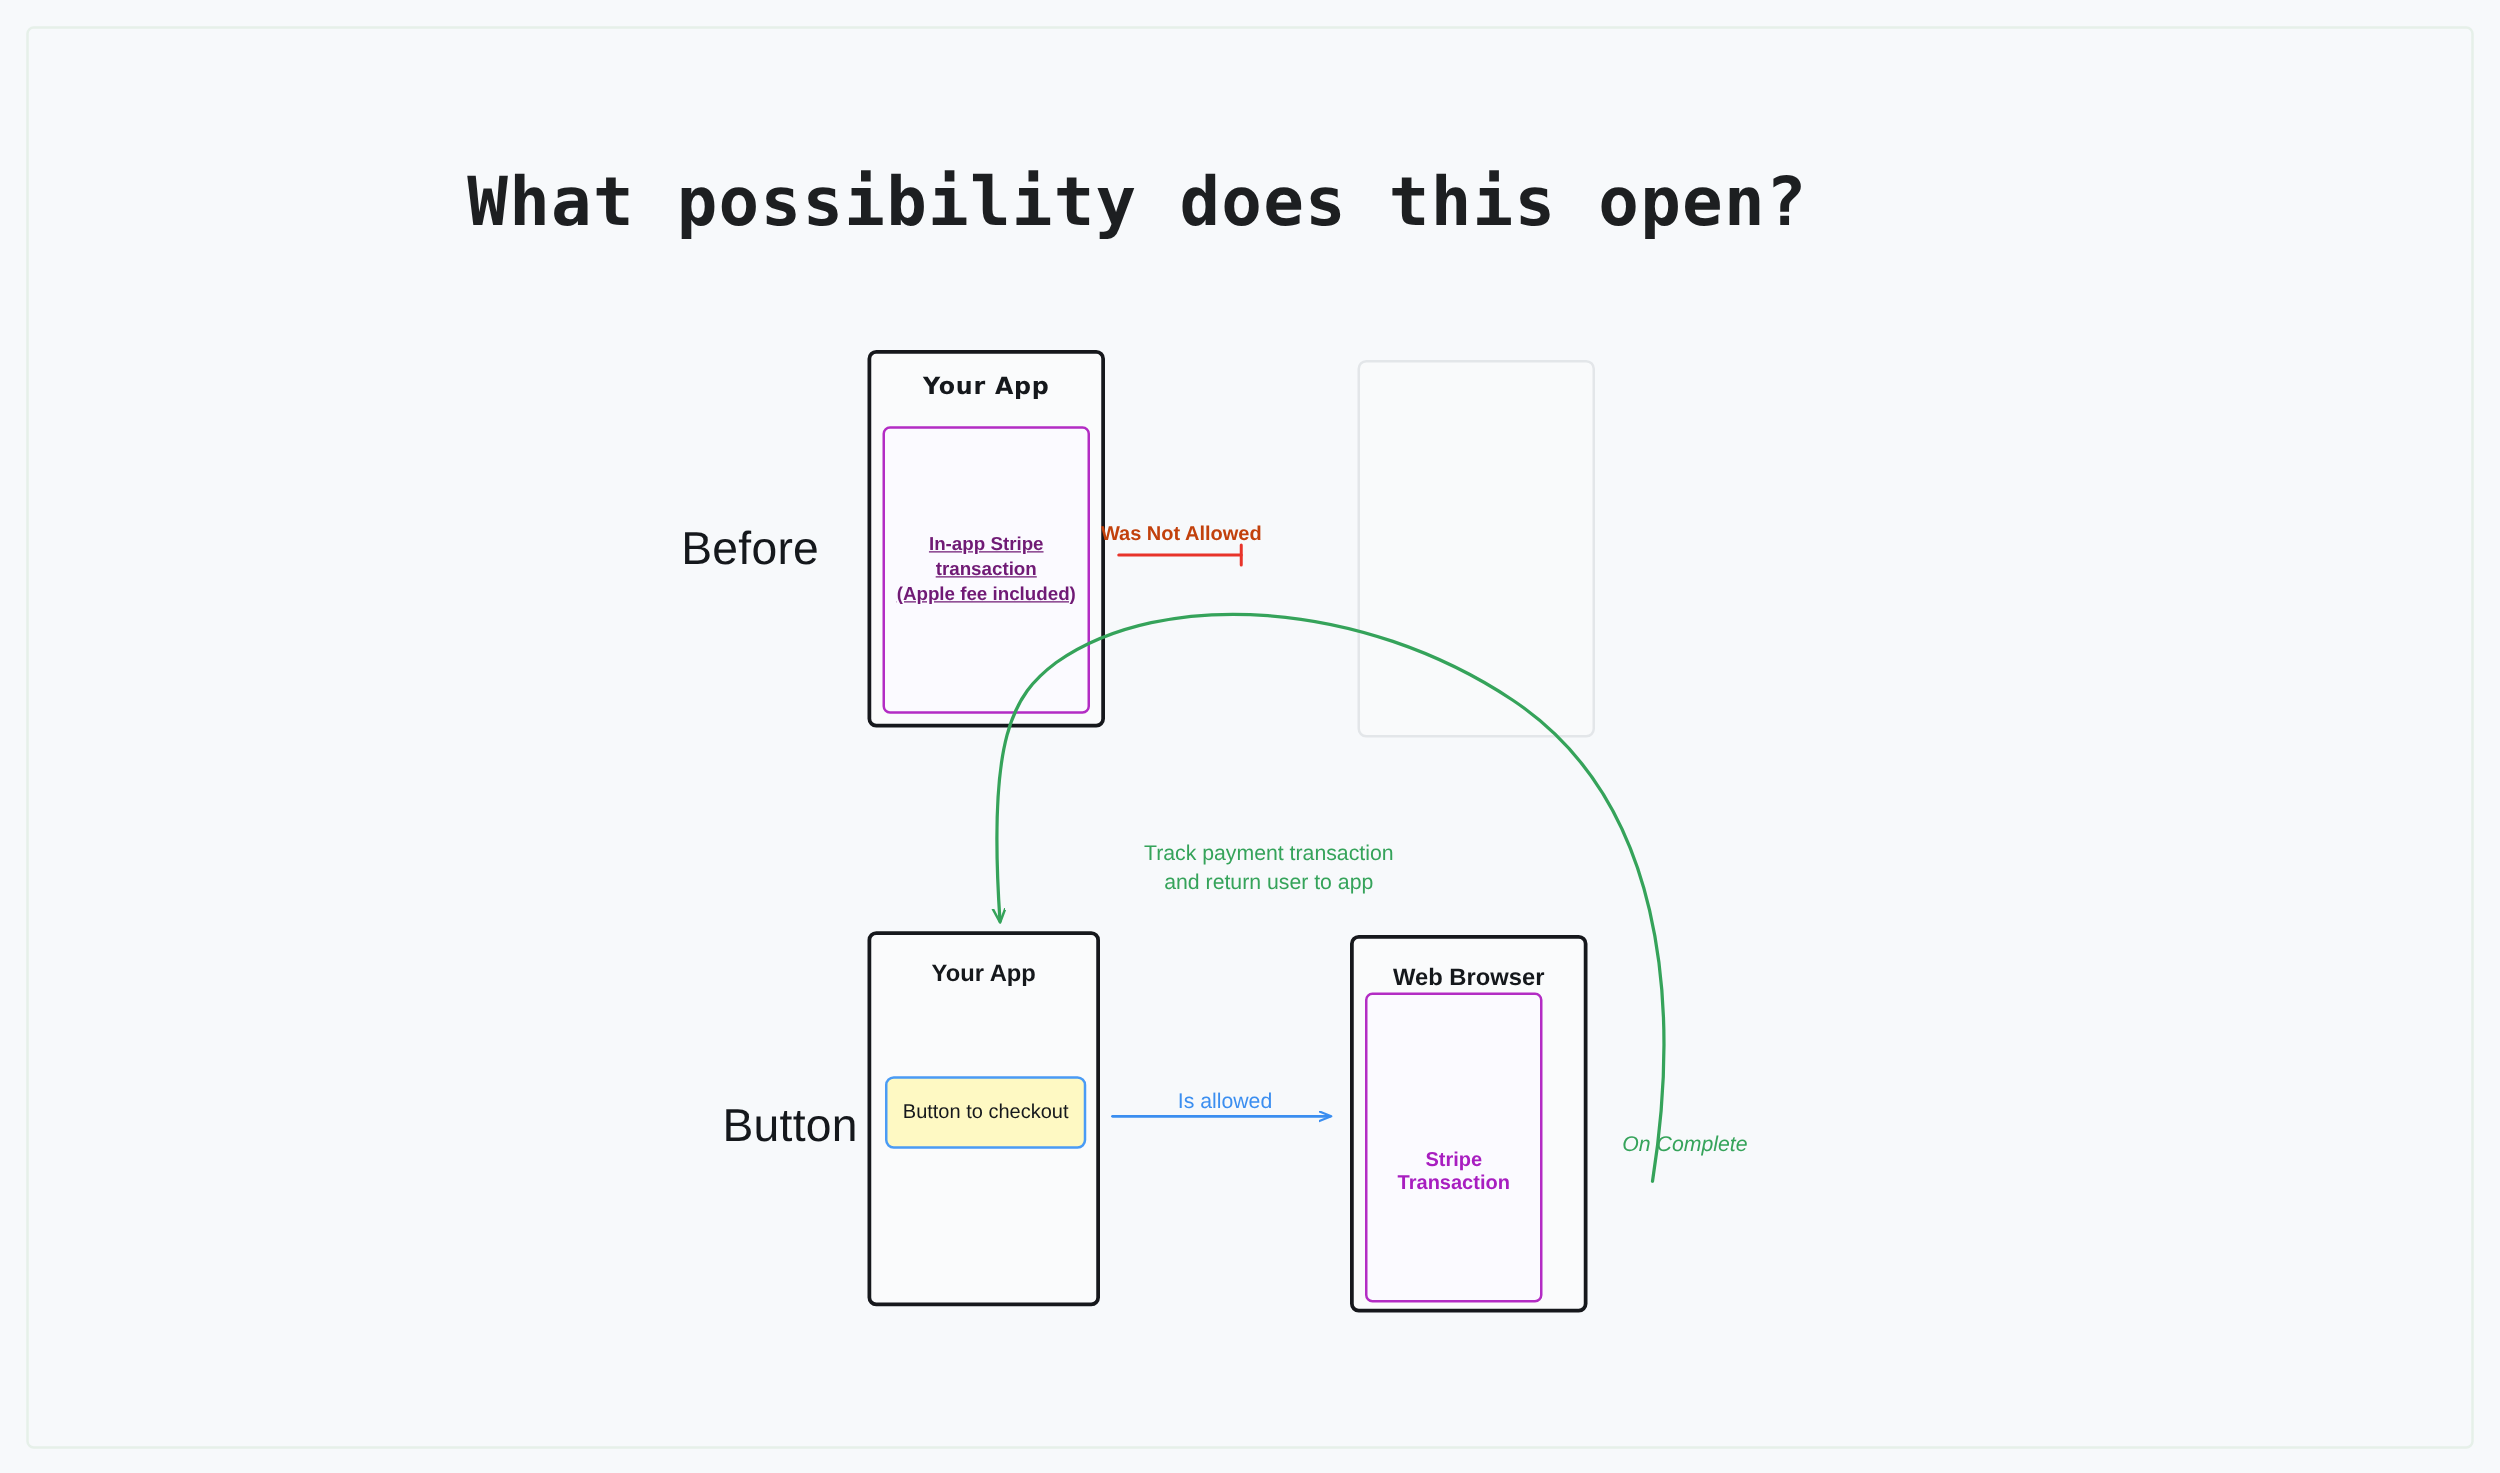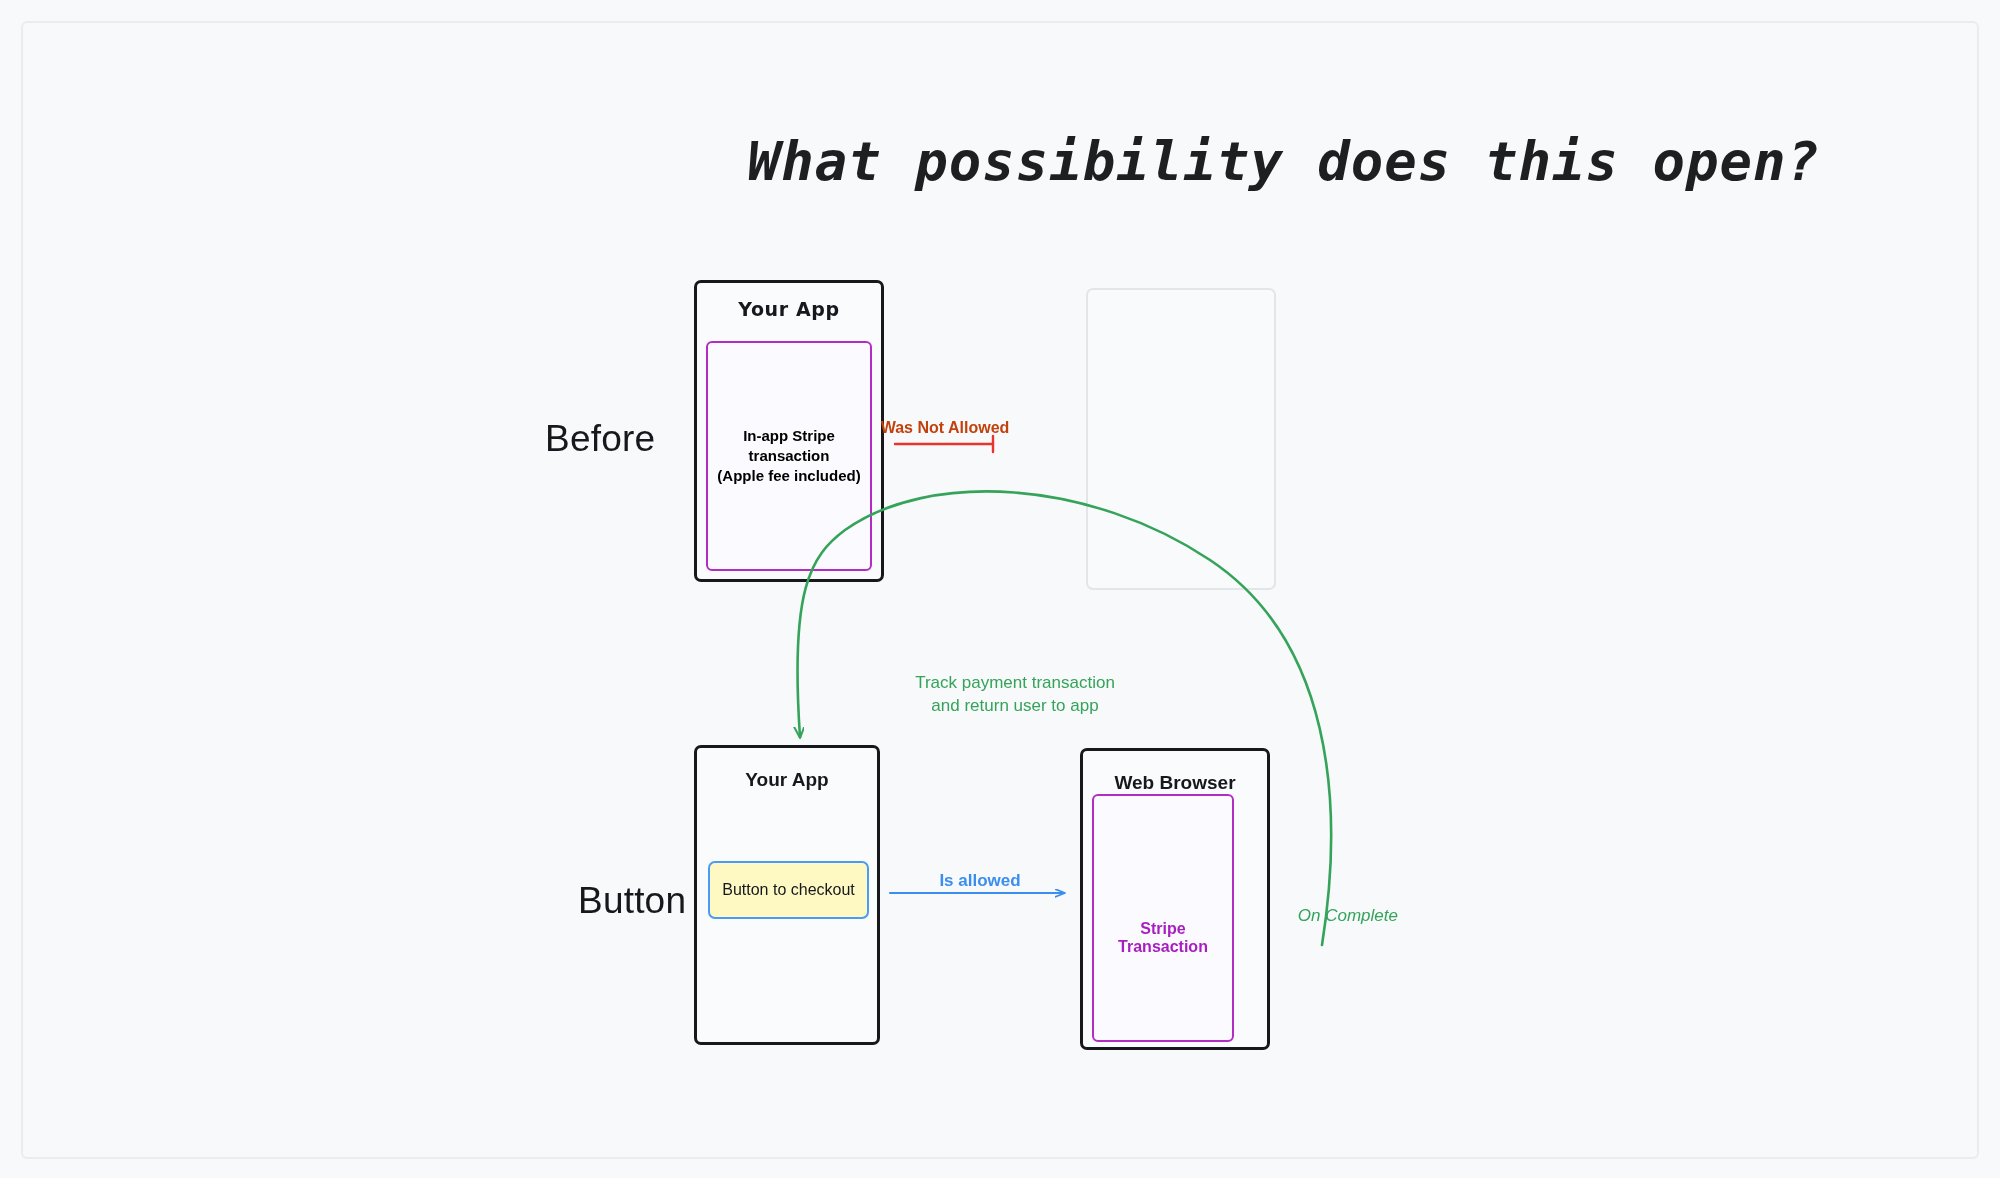--- a/index.html
+++ b/index.html
@@ -32,28 +32,27 @@
     box-sizing: border-box;
     pointer-events: none;
   }
 
   
   .page-title {
     position: absolute;
     left: 0;
     top: 130px;
     width: 1820px;
-    text-align: right;
+    text-align: center;
     font-family: "DejaVu Sans Mono", "Liberation Mono", monospace;
     font-size: 54px;
     font-weight: 700;
     letter-spacing: 1px;
     color: #1d1f21;
     white-space: pre;
-    font-style: italic;
   }
 
   
   .row-label {
     position: absolute;
     font-size: 37px;
     font-weight: 400;
     color: #15181c;
     letter-spacing: .2px;
   }
@@ -111,21 +110,22 @@
   #purple-before {
     left: 706px;
     top: 341px;
     width: 166px;
     height: 230px;
   }
   .purple-text {
     font-size: 15px;
     font-weight: 700;
     line-height: 1.32;
-    color: #000000;
+    color: #701a75;
+    text-decoration: underline;
   }
 
   
   #card-after-app { left: 694px; top: 745px; width: 186px; height: 300px; }
   #card-after-app .card-title { top: 21px; font-size: 19px; }
 
   #card-after-browser { left: 1080px; top: 748px; width: 190px; height: 302px; }
   #card-after-browser .card-title { top: 21px; font-size: 19px; }
 
   #purple-after {
@@ -166,21 +166,21 @@
   }
 
   
   .annot {
     position: absolute;
     text-align: center;
     line-height: 1.33;
     white-space: pre-line;
   }
   .annot.red    { color: #c2410c; font-size: 16px; font-weight: 700; }
-  .annot.blue   { color: #3b8ef0; font-size: 17px; font-weight: 700; }
+  .annot.blue   { color: #3b8ef0; font-size: 17px; font-weight: 400; }
   .annot.green  { color: #35a35a; font-size: 17px; font-weight: 400; }
 
   #label-was-not-allowed { left: 845px; top: 417px; width: 200px; }
   #label-is-allowed      { left: 880px; top: 870px; width: 200px; }
   #label-on-complete     { left: 1218px; top: 905px; width: 180px; text-align: right;
                            font-size: 17px; font-weight: 400; font-style: italic; }
   #label-track-payment   { left: 870px; top: 672px; width: 290px;
                            font-size: 17px; font-weight: 400; }
 
   svg.overlay {

